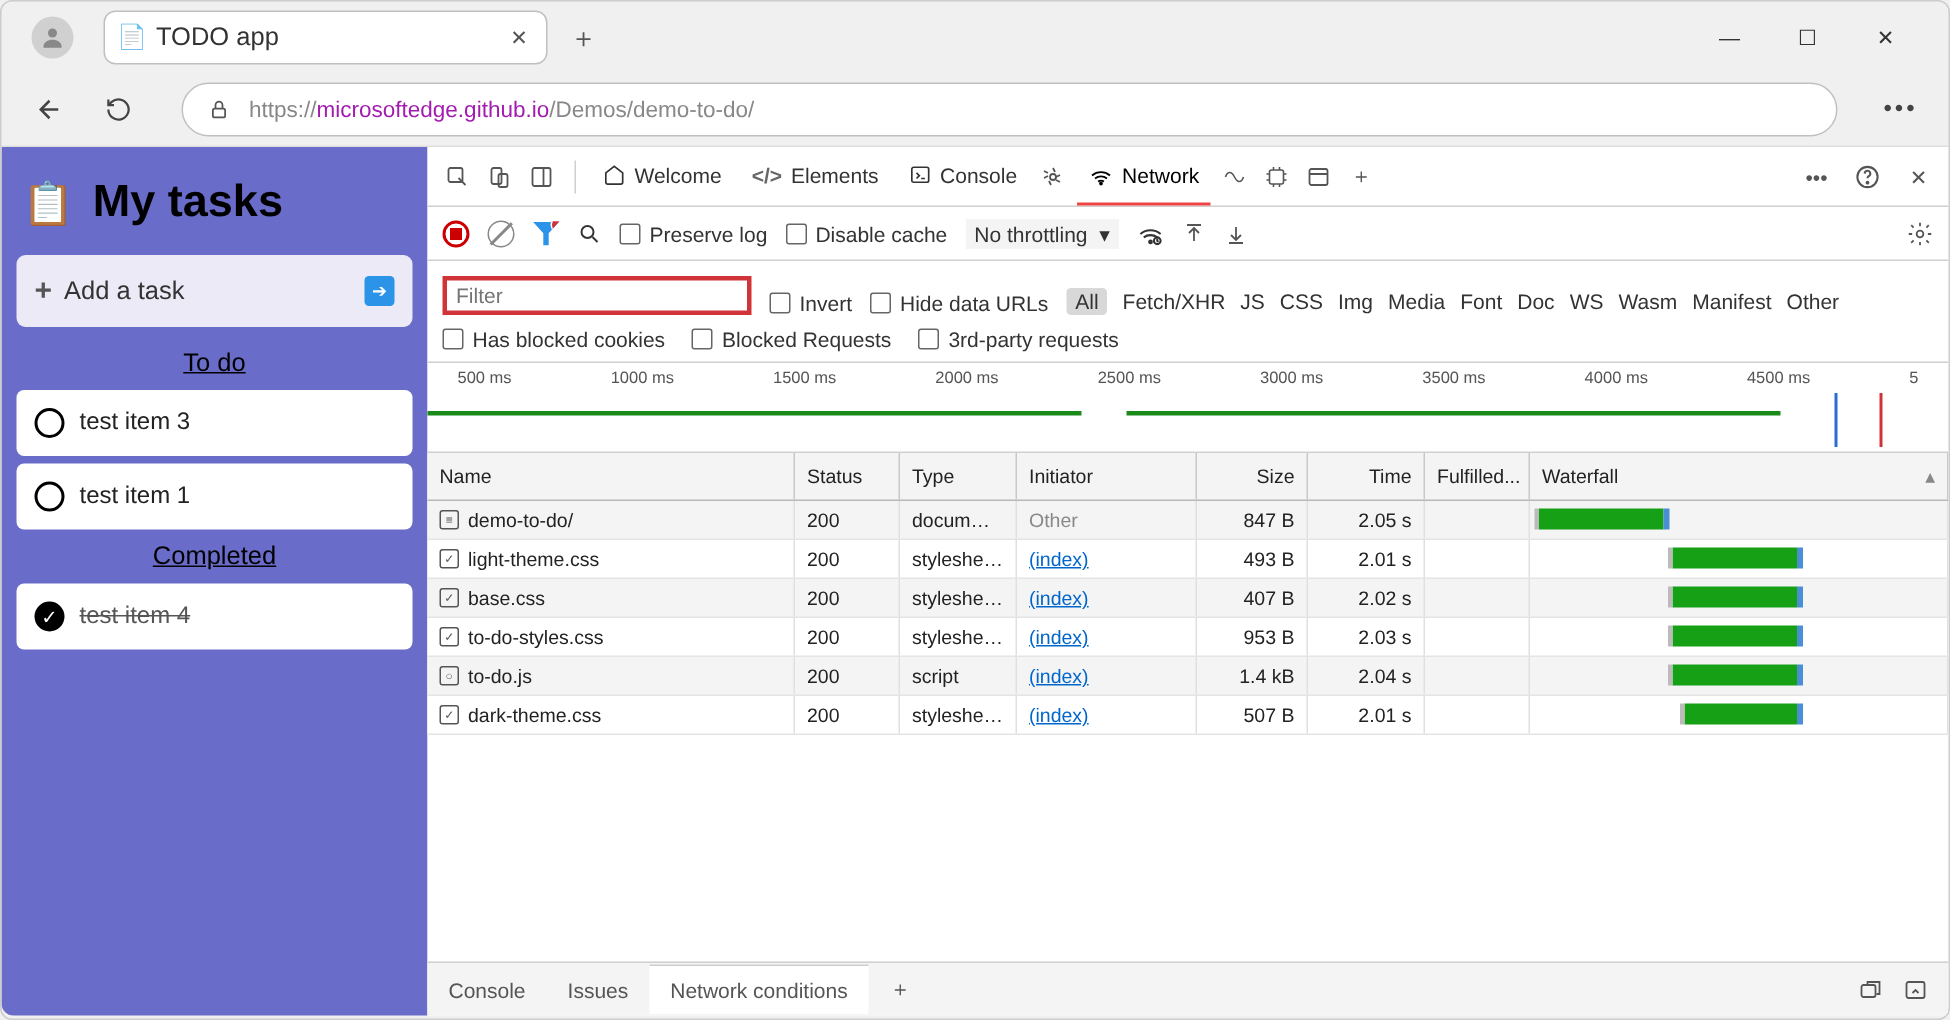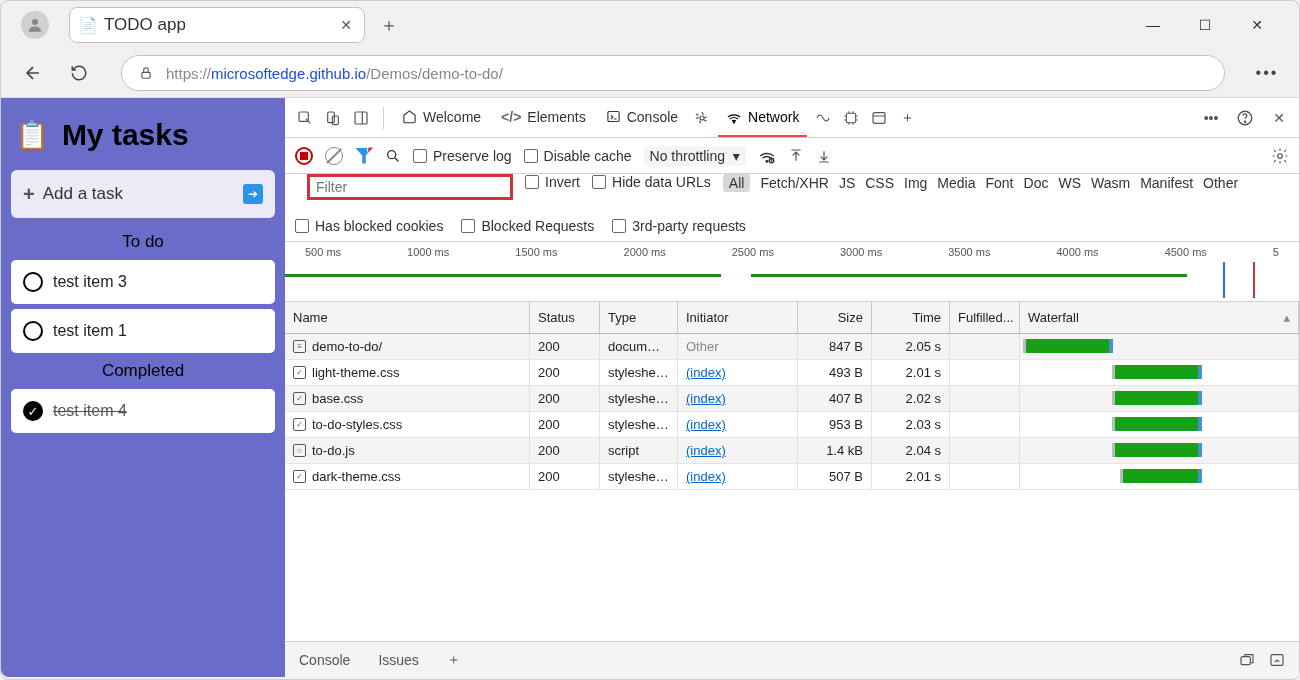--- a/index.html
+++ b/index.html
@@ -16,33 +16,33 @@
 .newtab { width: 32px; height: 32px; display: flex; align-items: center; justify-content: center; font-size: 18px; color: #555; margin-left: 8px; cursor: pointer; }
 .winctrls { margin-left: auto; display: flex; gap: 24px; padding-right: 20px; color:#333;}
 .winctrls div { width: 28px; height: 28px; display:flex;align-items:center;justify-content:center;cursor:pointer;font-size:14px;}
 
 
 .urlbar-row { height: 48px; display: flex; align-items: center; padding: 0 18px; gap: 18px; }
 .nav-btn { width: 28px; height: 28px; color: #444; display:flex;align-items:center;justify-content:center;cursor:pointer;}
 .urlbox { flex: 1; height: 36px; background: #fff; border: 1px solid #c0c0c0; border-radius: 18px; display: flex; align-items: center; padding: 0 16px; gap: 12px; margin: 0 10px; }
 .urlbox .lock { width:16px;height:16px;color:#555;display:flex;align-items:center;justify-content:center;}
 .urlbox .url { font-size: 15px; color: #888; }
-.urlbox .url .dark { color: #1d4ed8; }
+.urlbox .url .dark { color: #a21caf; }
 .more { width:28px;height:28px;color:#444;display:flex;align-items:center;justify-content:center;cursor:pointer;letter-spacing:2px;}
 
 
 .content { height: 580px; display: flex; border-top: 1px solid #ddd; }
 .app { width: 284px; background: #6a6cc9; padding: 10px; border-radius: 0 0 0 8px; }
 .card-title { background: transparent; display:flex;align-items:center;gap:12px;padding:10px 4px 18px 4px;}
 .card-title .clip { font-size:28px;}
 .card-title h1 { font-size: 30px; font-weight: 800; color:#000; }
 .addcard { background:#eceaf7;border-radius:6px;height:48px;display:flex;align-items:center;padding:0 12px;gap:8px;color:#333;font-size:17px;margin-bottom:14px;}
 .addcard .plus { font-size:20px;color:#555;font-weight:600;}
 .addcard .arrow { margin-left:auto;width:20px;height:20px;background:#2b93e8;border-radius:3px;display:flex;align-items:center;justify-content:center;color:#fff;font-size:12px;}
-.section-h { text-align:center;color:#000;font-size:17px;margin:8px 0;}
+.section-h { text-align:center;color:#000;font-size:17px;margin:8px 0;text-decoration:underline;}
 .taskcard { background:#fff;border-radius:5px;height:44px;display:flex;align-items:center;padding:0 12px;gap:10px;margin-bottom:5px;}
 .taskcard .ring { width:20px;height:20px;border:2.5px solid #000;border-radius:50%;}
 .taskcard .done { width:20px;height:20px;border-radius:50%;background:#000;display:flex;align-items:center;justify-content:center;color:#fff;font-size:13px;}
 .taskcard .txt { font-size:16px;color:#222;}
 .taskcard .txt.strike { text-decoration:line-through;color:#555;}
 
 
 .devtools { flex:1; background:#fff; display:flex;flex-direction:column; }
 .dt-tabs { height:40px;border-bottom:1px solid #d0d0d0;display:flex;align-items:center;padding:0 8px;gap:4px;font-size:14px;color:#333;}
 .dt-tabs .ico { width:24px;height:24px;display:flex;align-items:center;justify-content:center;color:#555;cursor:pointer;}
@@ -57,21 +57,21 @@
 .clearbtn { width:18px;height:18px;border:1.5px solid #888;border-radius:50%;position:relative;}
 .clearbtn::after { content:'';position:absolute;width:20px;height:1.5px;background:#888;transform:rotate(-45deg);top:7px;left:-2px;}
 .funnel { width:18px;height:16px;background:linear-gradient(#2b93e8,#2b93e8);clip-path:polygon(0 0,100% 0,60% 50%,60% 100%,40% 100%,40% 50%);position:relative;}
 .funnel::after{content:'';position:absolute;width:10px;height:10px;background:#d13438;border-radius:50%;top:-4px;right:-6px;border:1px solid #fff;}
 .funnel::before{content:'×';position:absolute;color:#fff;font-size:9px;top:-5px;right:-4px;z-index:1;}
 .chk { width:14px;height:14px;border:1.5px solid #666;border-radius:2px;display:inline-block;}
 .cg { display:flex;align-items:center;gap:6px;}
 .throttle { padding:2px 6px;background:#f4f4f4;cursor:pointer;}
 .gear { margin-left:auto;cursor:pointer;color:#555;}
 
-.dt-filterrow { height:36px;display:flex;align-items:flex-start;padding:0 22px;gap:12px;font-size:14px;color:#333;position:relative;}
+.dt-filterrow { height:36px;display:flex;align-items:flex-end;padding:0 10px;gap:12px;font-size:14px;color:#333;position:relative;}
 .filterbox { width:206px;height:26px;border:3px solid #d13438;padding:2px 6px;font-size:14px;color:#777;}
 .ftypes { display:flex;gap:10px;align-items:center;}
 .ftypes span { cursor:pointer;}
 .ftypes .all { background:#d8d8d8;padding:1px 6px;border-radius:3px;}
 
 .dt-blockrow { height:32px;border-bottom:1px solid #d0d0d0;display:flex;align-items:center;padding:0 10px;gap:18px;font-size:14px;color:#333;}
 
 .overview { height:60px;border-bottom:1px solid #d0d0d0;position:relative;padding-top:4px;}
 .ticks { display:flex;justify-content:space-between;padding:0 20px;font-size:11px;color:#555;}
 .greenbar { position:absolute;top:32px;height:3px;background:#1a8a1a;}
@@ -462,20 +462,21 @@
             <div class="wfbar" style="left:37%;width:27%"></div>
           </div>
         </div>
       </div>
     <div class="tblank"></div>
 
 
     <div class="drawer">
       <div class="dtab">Console</div>
       <div class="dtab">Issues</div>
+      <div class="dtab active">Network conditions</div>
       <div class="dtab">＋</div>
       <div class="right">
         <span>
             <svg width="16" height="16" viewBox="0 0 24 24" fill="none" stroke="currentColor" stroke-width="1.8">
               <rect x="3" y="7" width="14" height="12" rx="2"></rect>
               <path d="M9 7V4h12v12h-3"></path>
             </svg>
           </span>
         <span>
             <svg width="16" height="16" viewBox="0 0 24 24" fill="none" stroke="currentColor" stroke-width="1.8">

